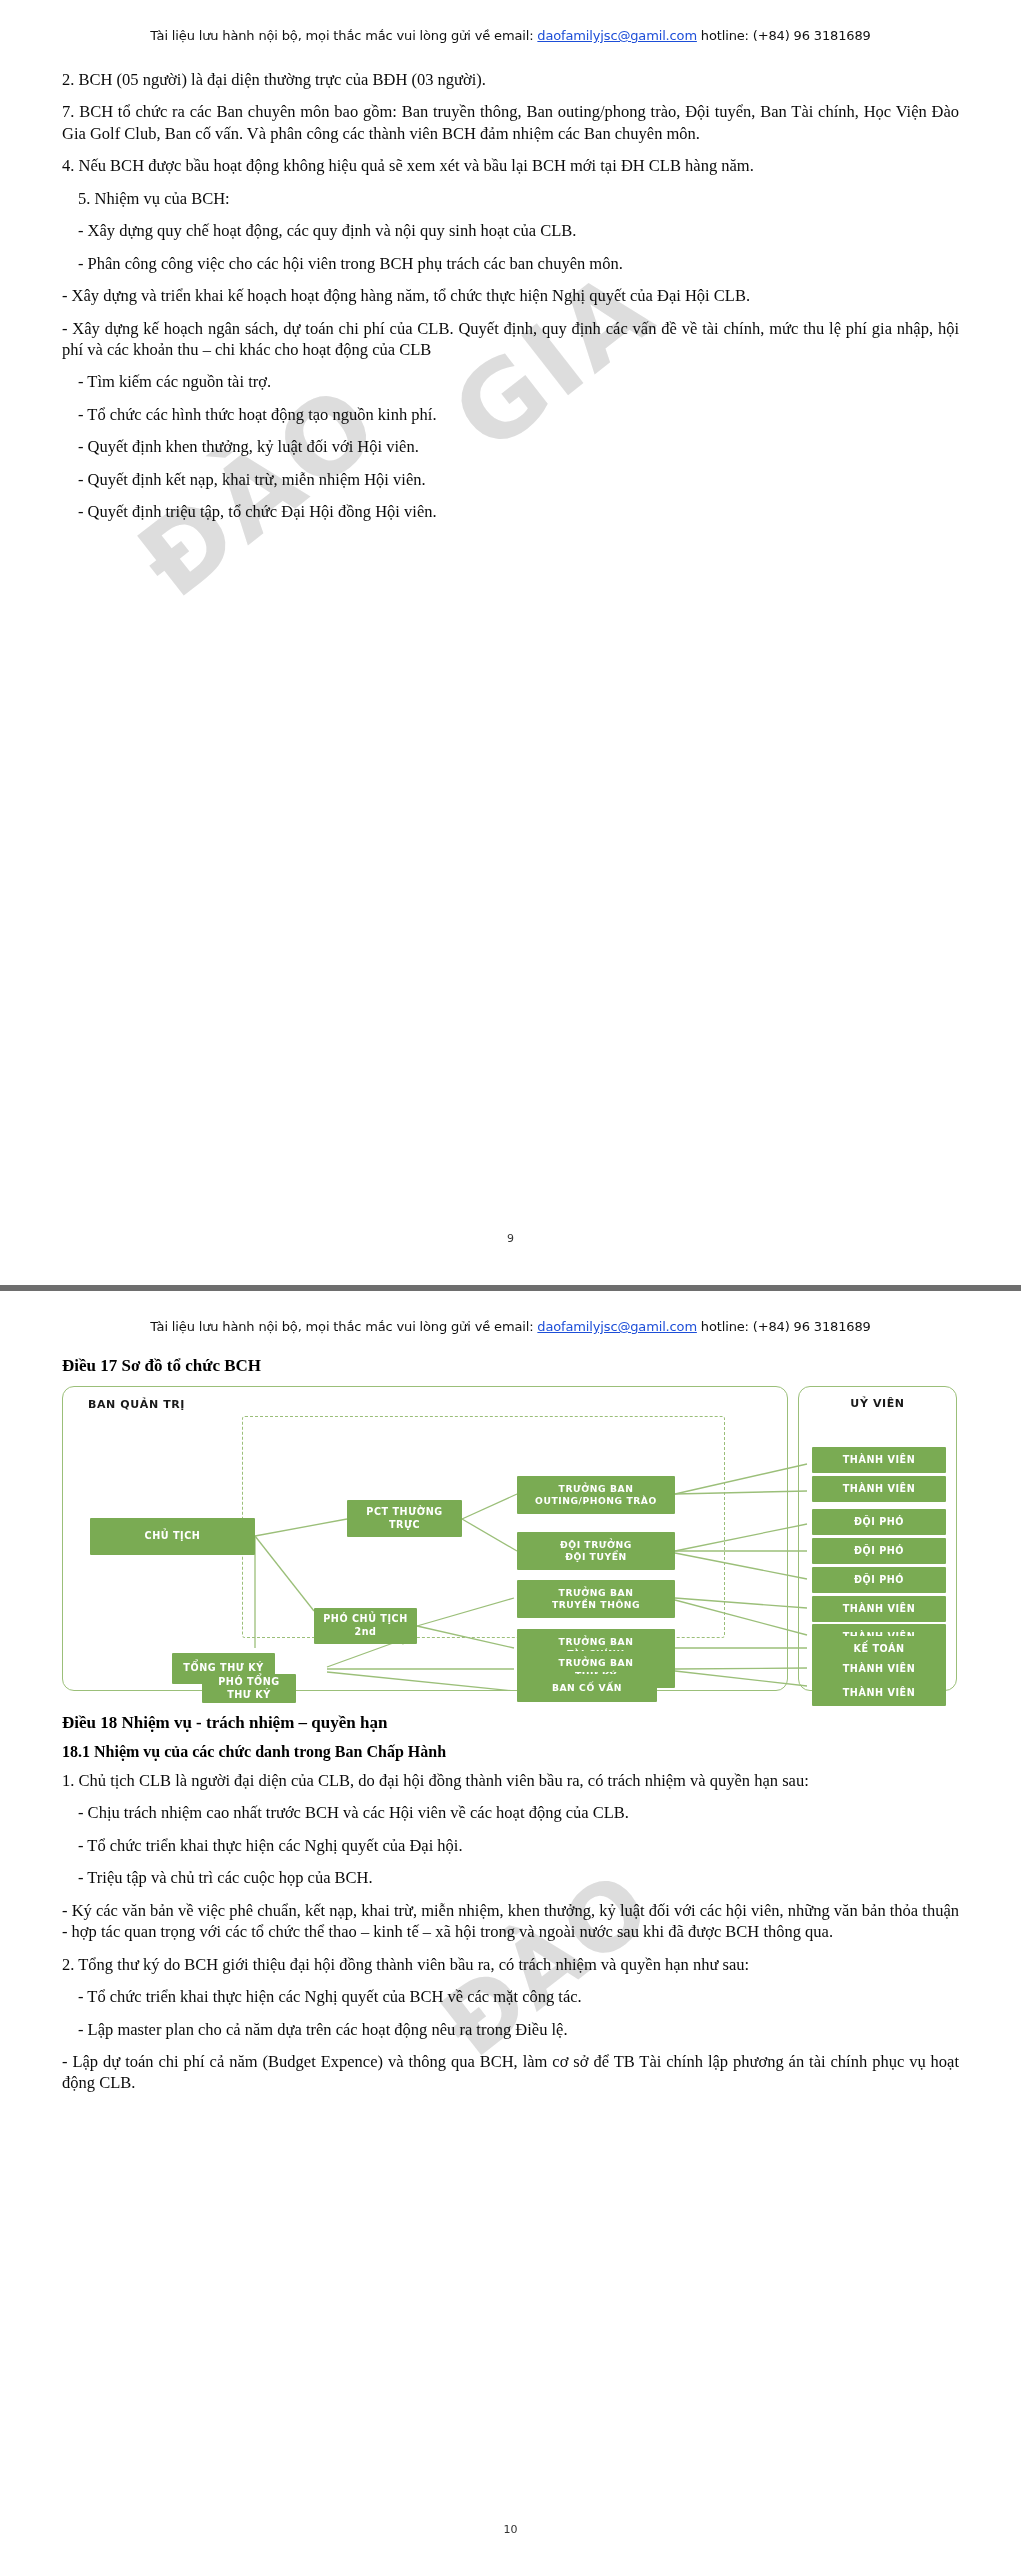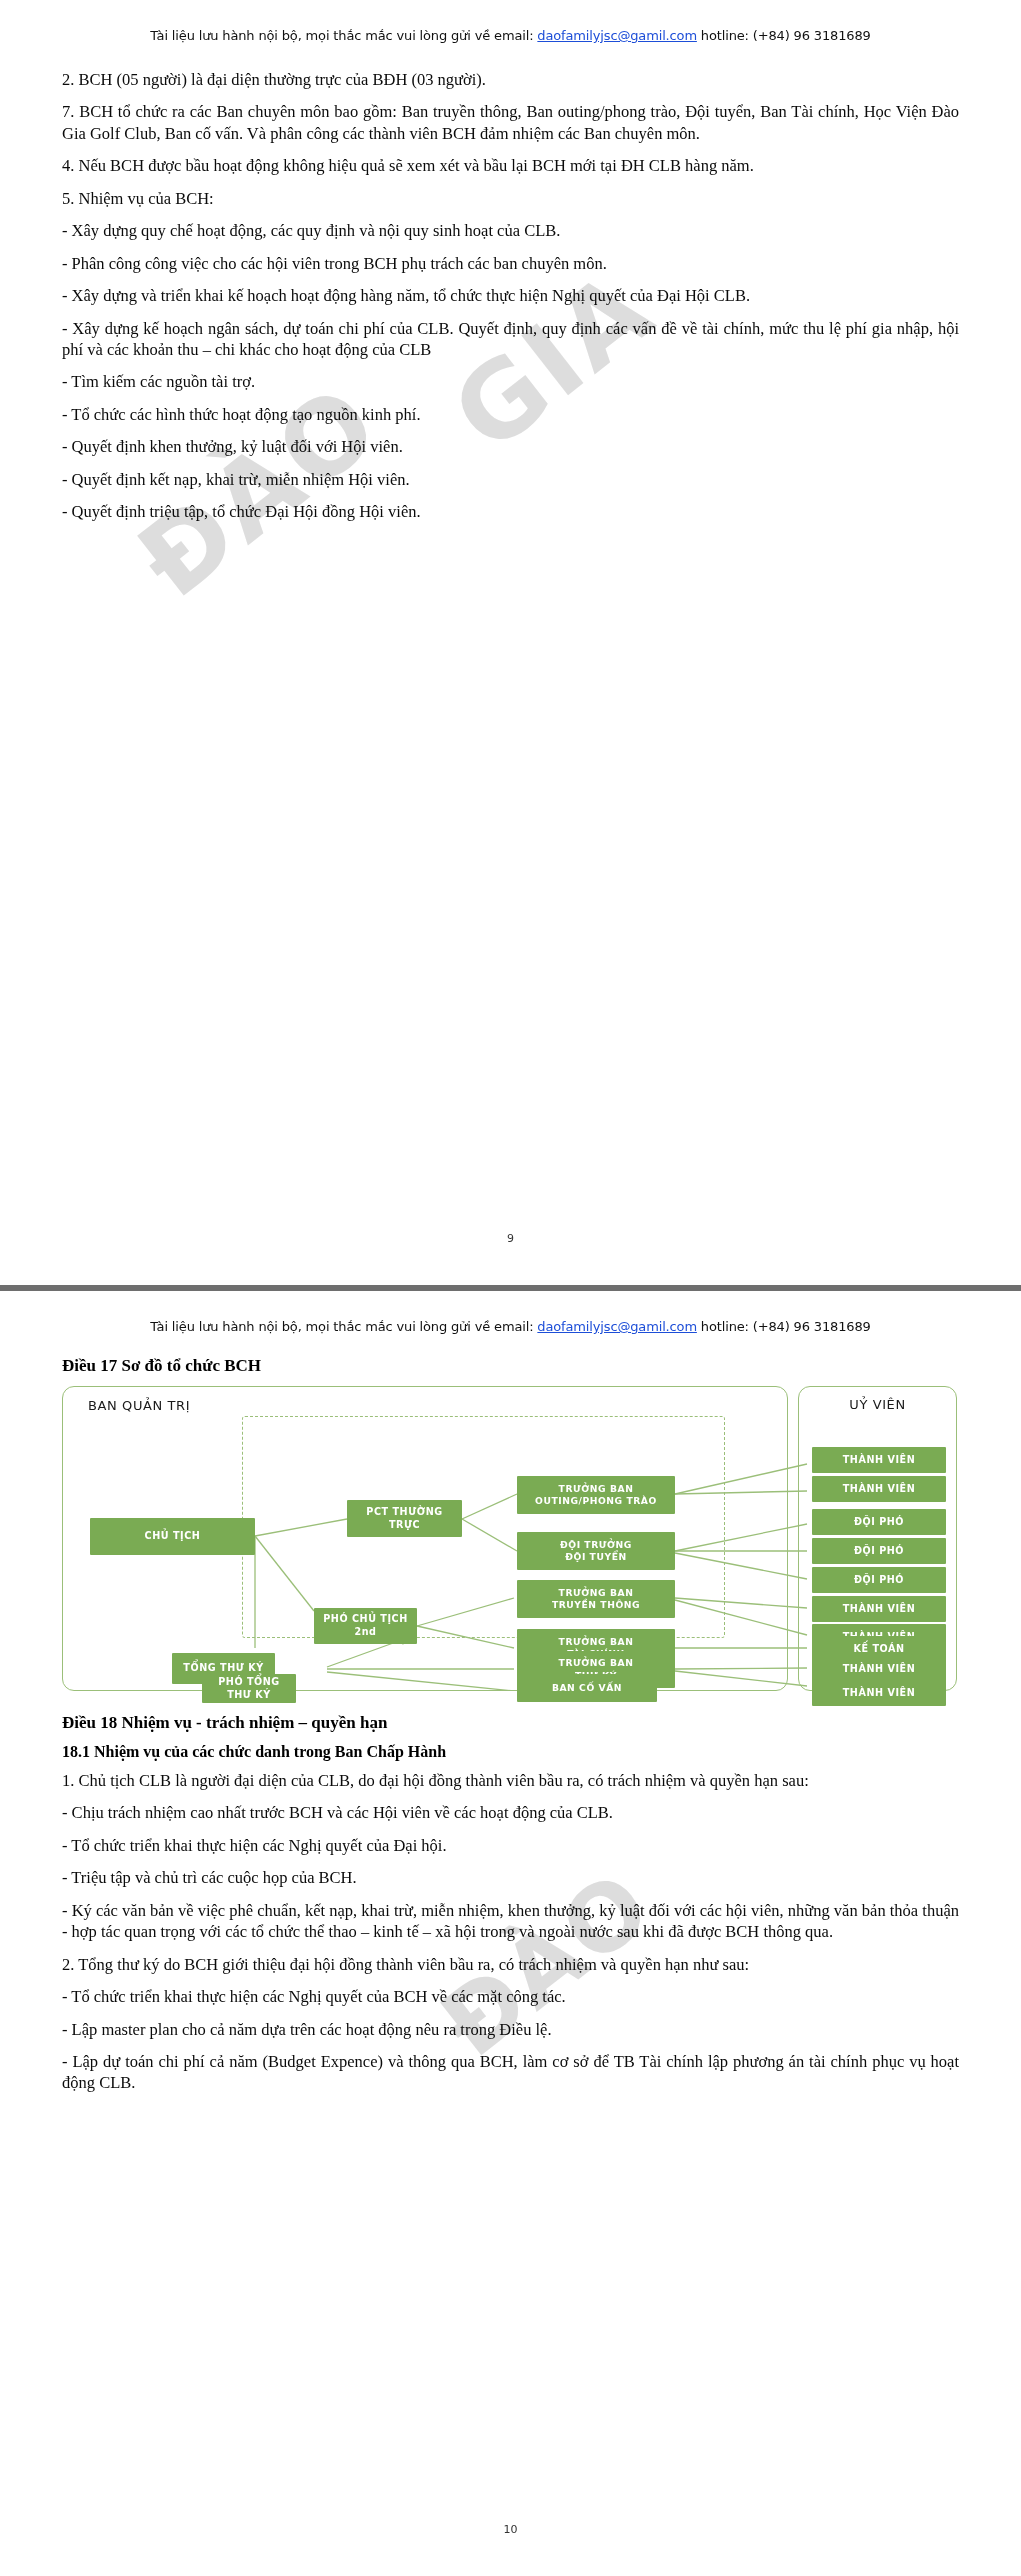--- a/index.html
+++ b/index.html
@@ -59,21 +59,21 @@
     padding-top: 26px;
   }
   p.para {
     margin: 0 0 11px 0;
     font-size: 16.5px;
     line-height: 1.30;
     color: #0b0b0b;
     text-align: justify;
     text-justify: inter-word;
   }
-  p.para.nojust { text-align: left; }
+  p.para.nojust { text-align: left; margin-left: 16px; }
 
   
   .watermark {
     position: absolute;
     left: 0; top: 0; right: 0; bottom: 0;
     pointer-events: none;
     overflow: hidden;
     z-index: 0;
   }
   .watermark span {
@@ -149,22 +149,22 @@
     position: absolute;
     border: 1.6px solid #9bbf79;
     border-radius: 12px;
     background: transparent;
   }
   .panel-left  { left: 0;    top: 0;  width: 726px; height: 305px; }
   .panel-right { left: 736px; top: 0; width: 159px; height: 305px; }
 
   .panel-label {
     position: absolute;
-    font-size: 13px;
-    font-weight: 400;
+    font-size: 11px;
+    font-weight: 700;
     color: #1a1a1a;
     letter-spacing: .6px;
   }
   .label-left  { left: 26px;  top: 12px; }
   .label-right { left: 736px; top: 11px; width: 159px; text-align: center; }
 
   .dashed-region {
     position: absolute;
     left: 180px; top: 30px;
     width: 483px; height: 222px;

